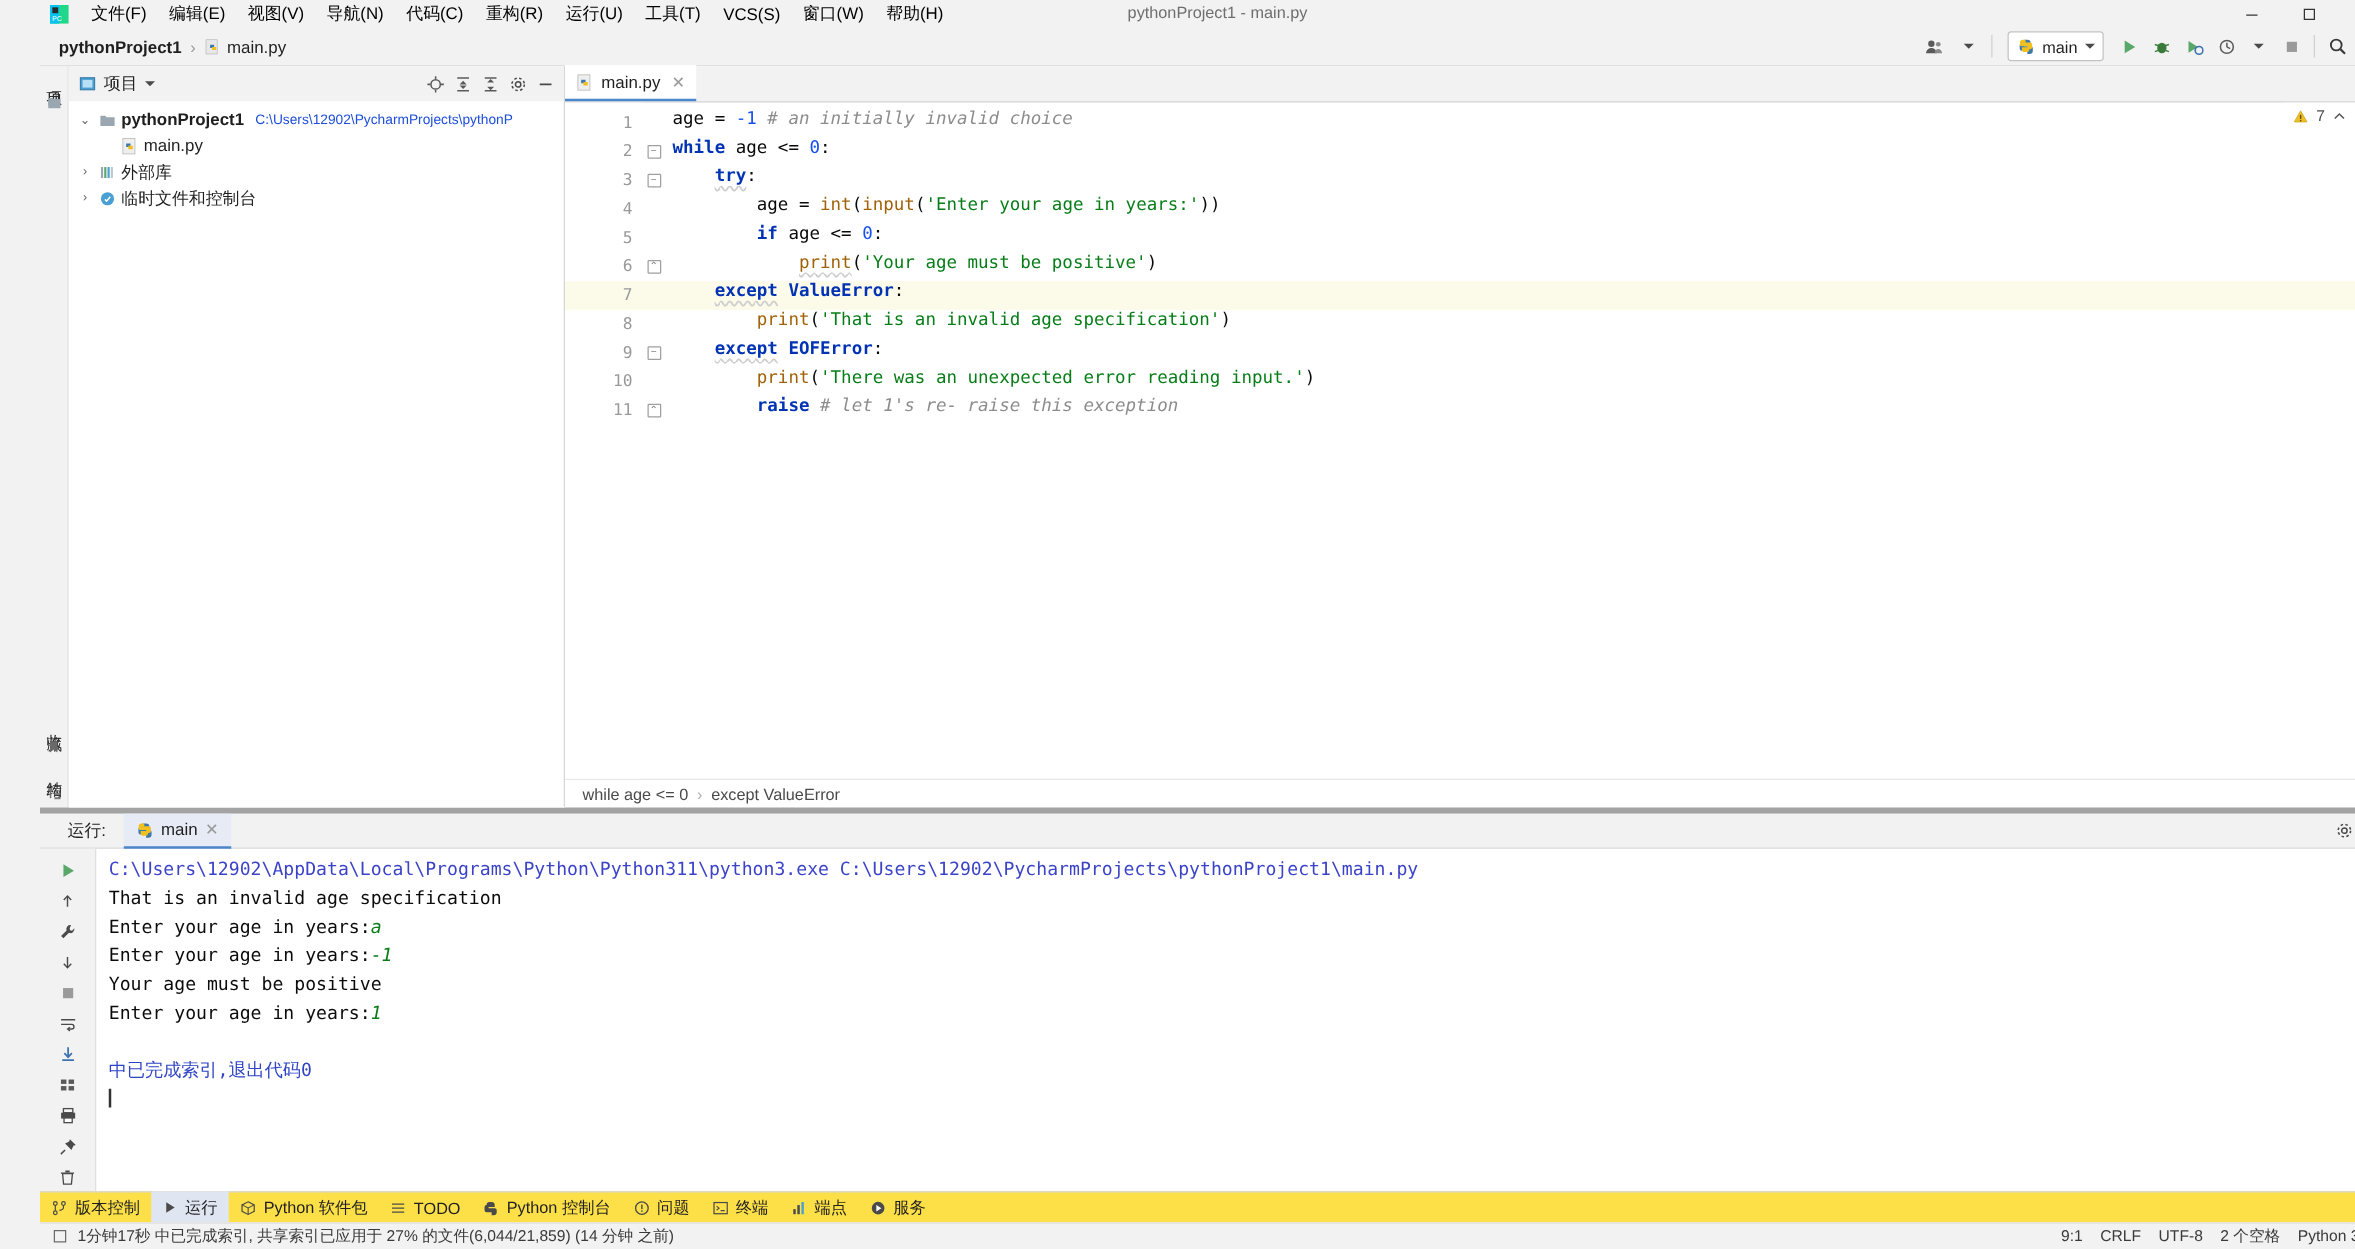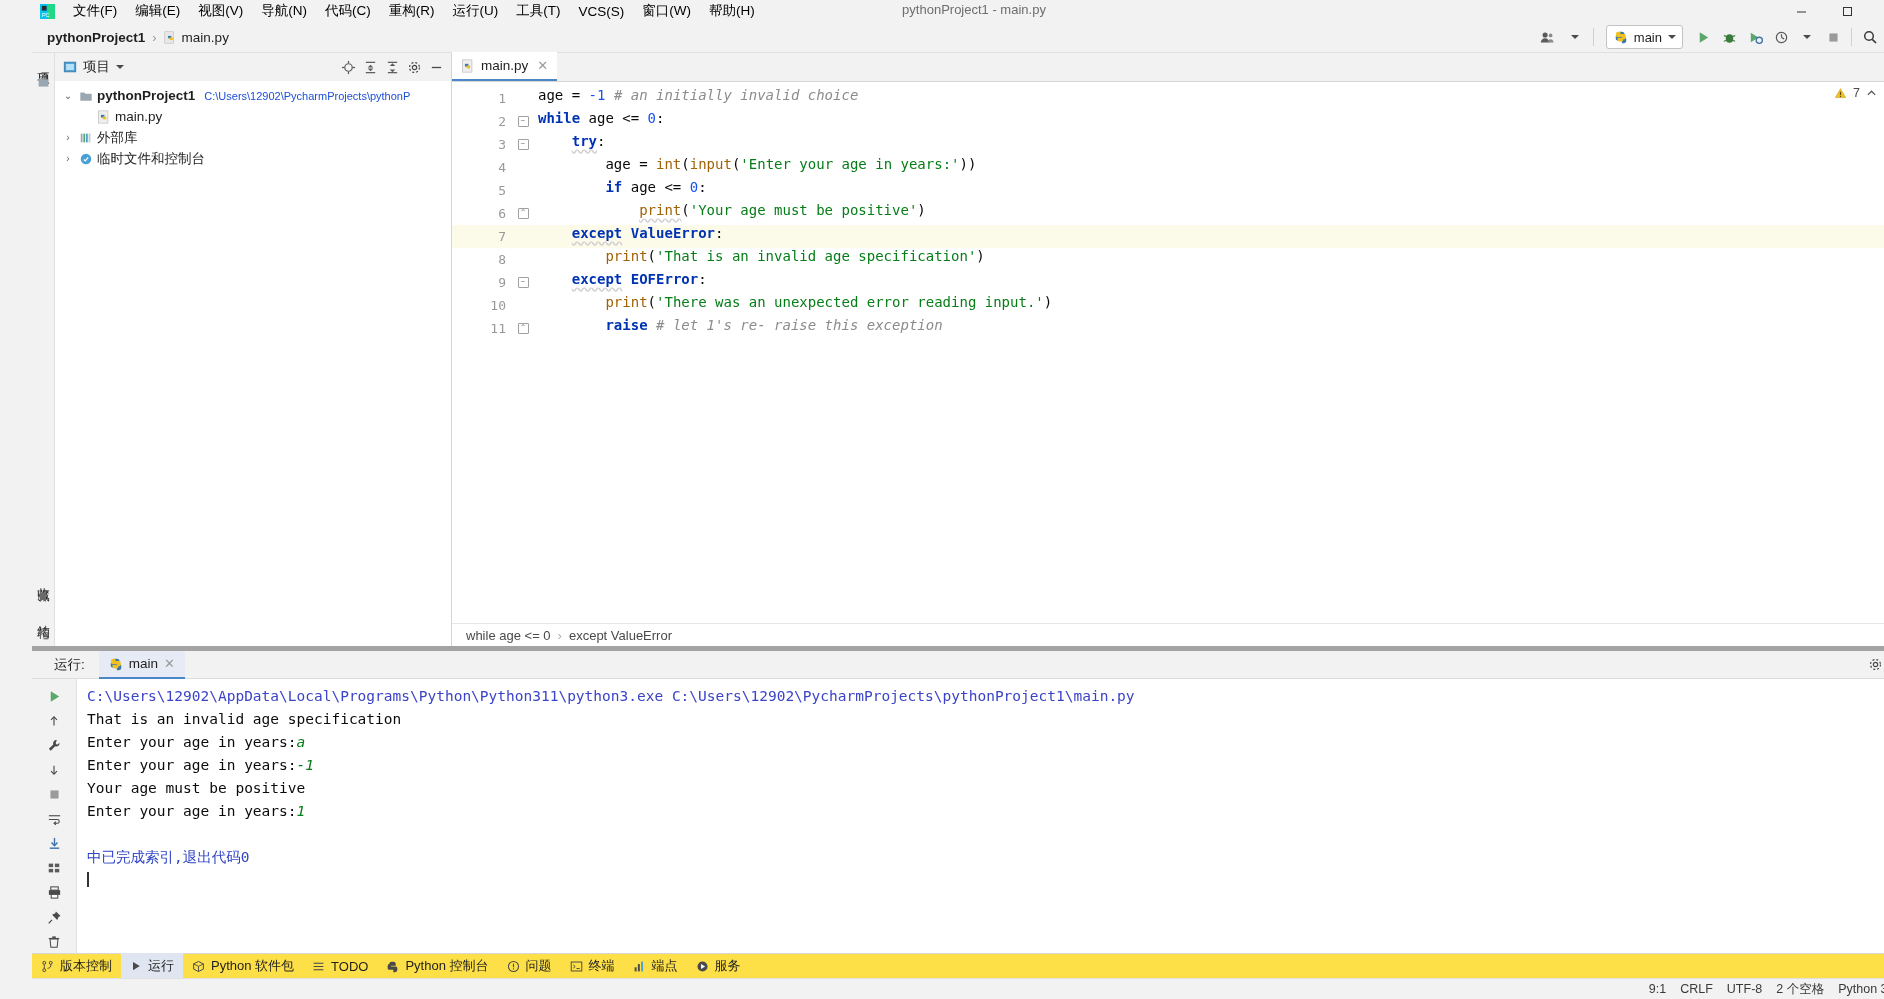--- a/index.html
+++ b/index.html
@@ -700,20 +700,28 @@
         <svg width="13" height="13" viewBox="0 0 16 16">
             <circle cx="8" cy="8" r="6.2" fill="#4a4a4a"></circle>
             <path d="M6.2 4.8l5 3.2-5 3.2z" fill="#fff"></path>
           </svg>
       </span>
       <span>服务</span>
     </div>
   </div>
 
   <div class="statusbar">
+    <div class="sb-left">
+      <span class="ico">
+        <svg width="12" height="12" viewBox="0 0 16 16">
+            <rect x="2" y="2" width="12" height="12" fill="none" stroke="#6a6a6a" stroke-width="1.3"></rect>
+          </svg>
+      </span>
+      <span>1分钟17秒 中已完成索引, 共享索引已应用于 27% 的文件(6,044/21,859)  (14 分钟 之前)</span>
+    </div>
     <div class="sb-right">
       <span>9:1</span>
       <span>CRLF</span>
       <span>UTF-8</span>
       <span>2 个空格</span>
       <span>Python 3.11</span>
     </div>
   </div>
 </div>
 

